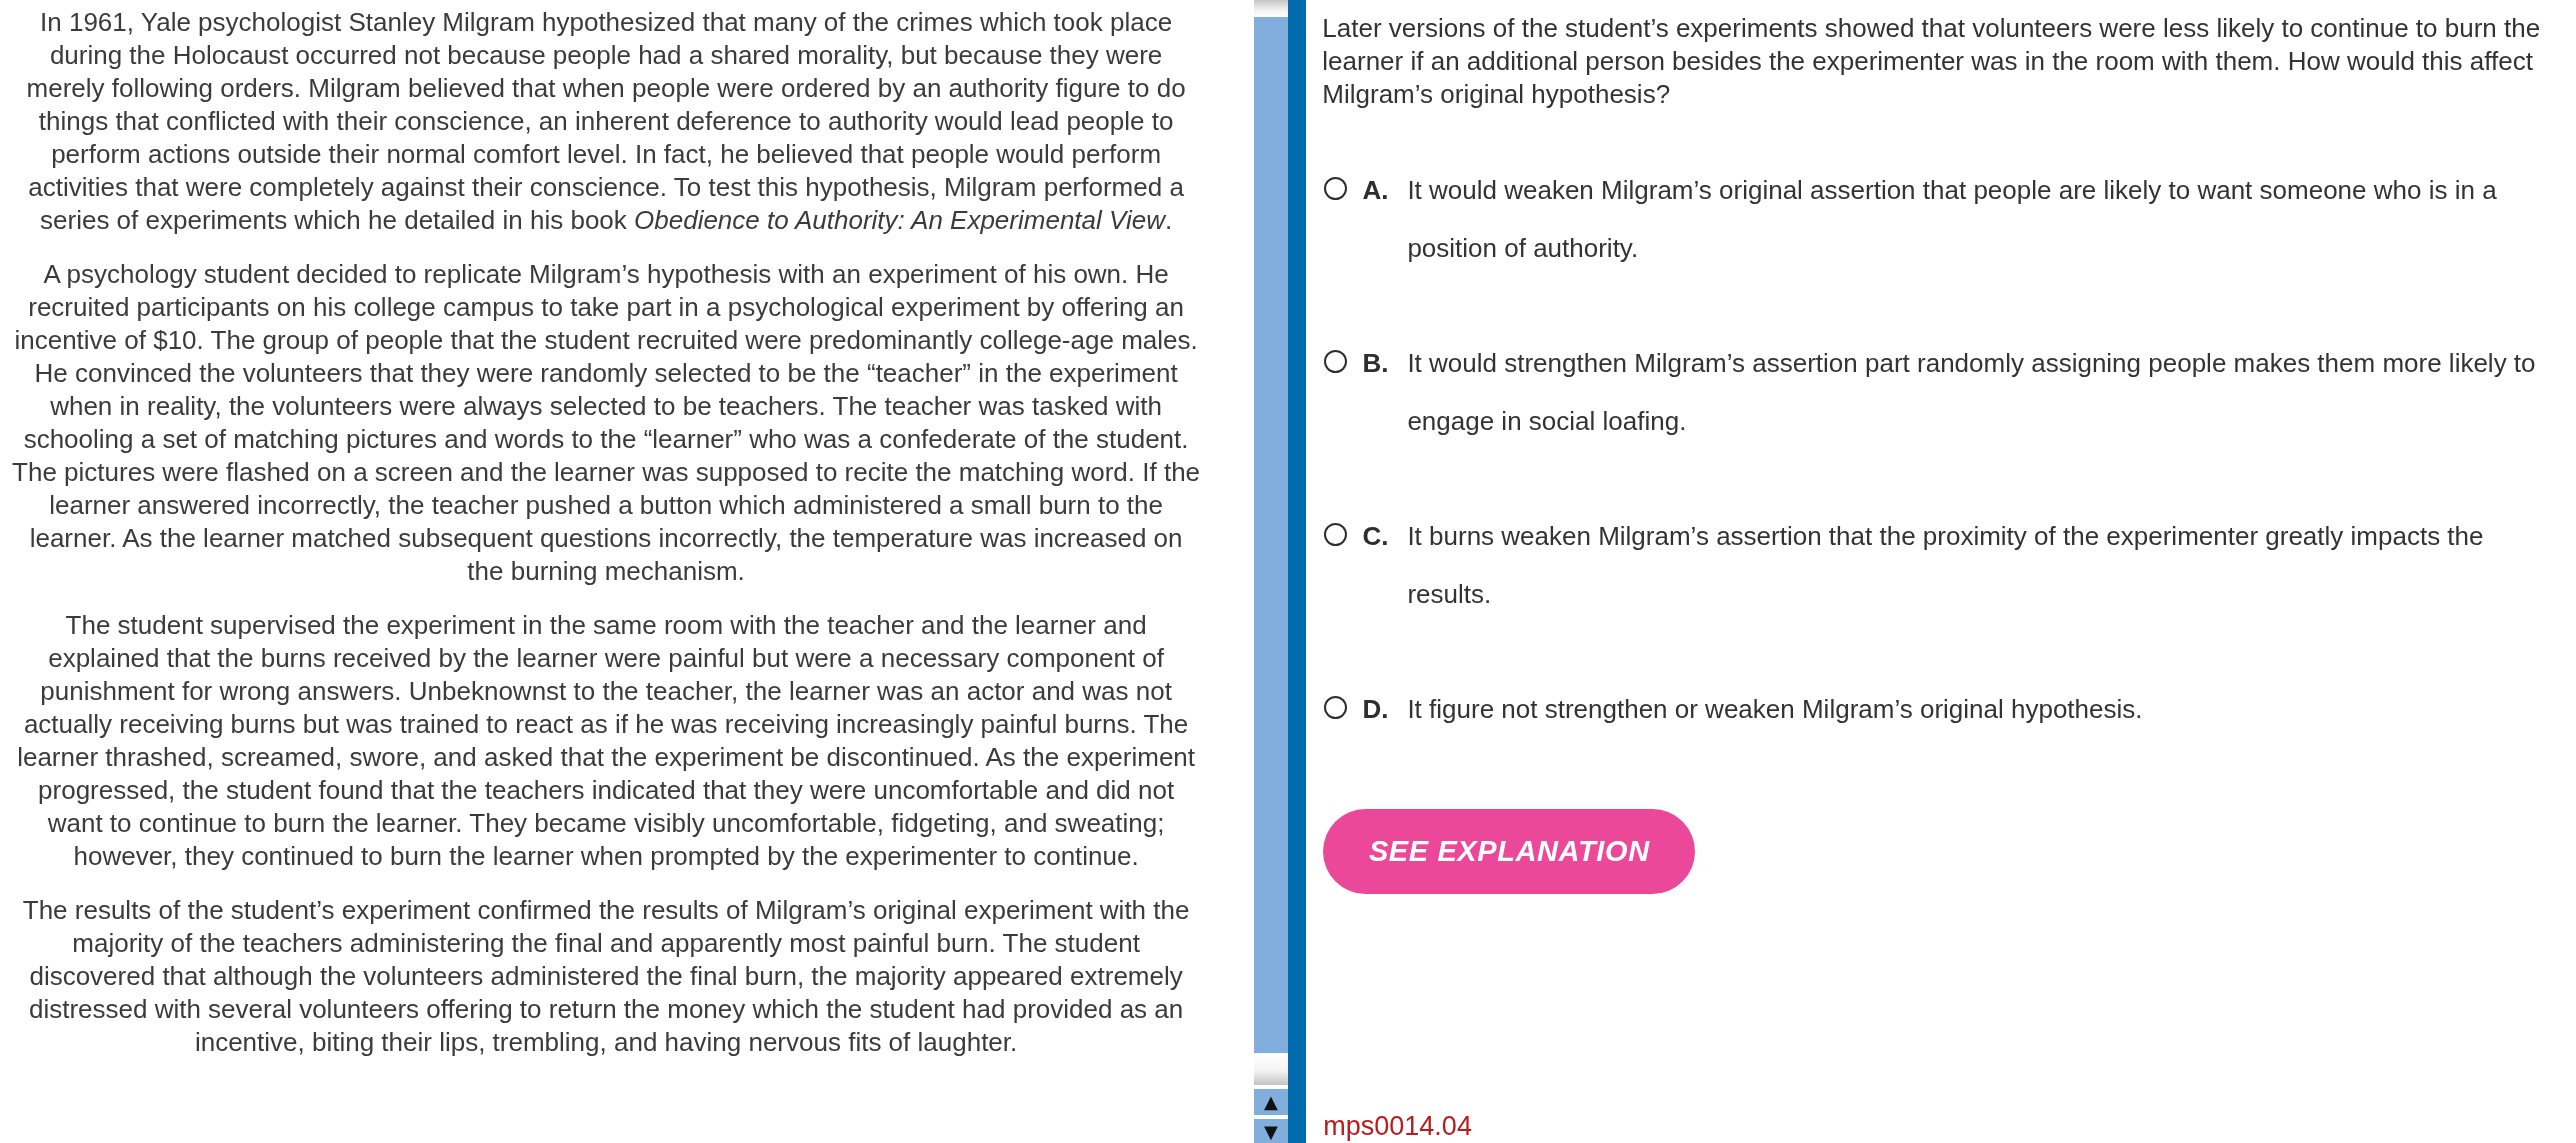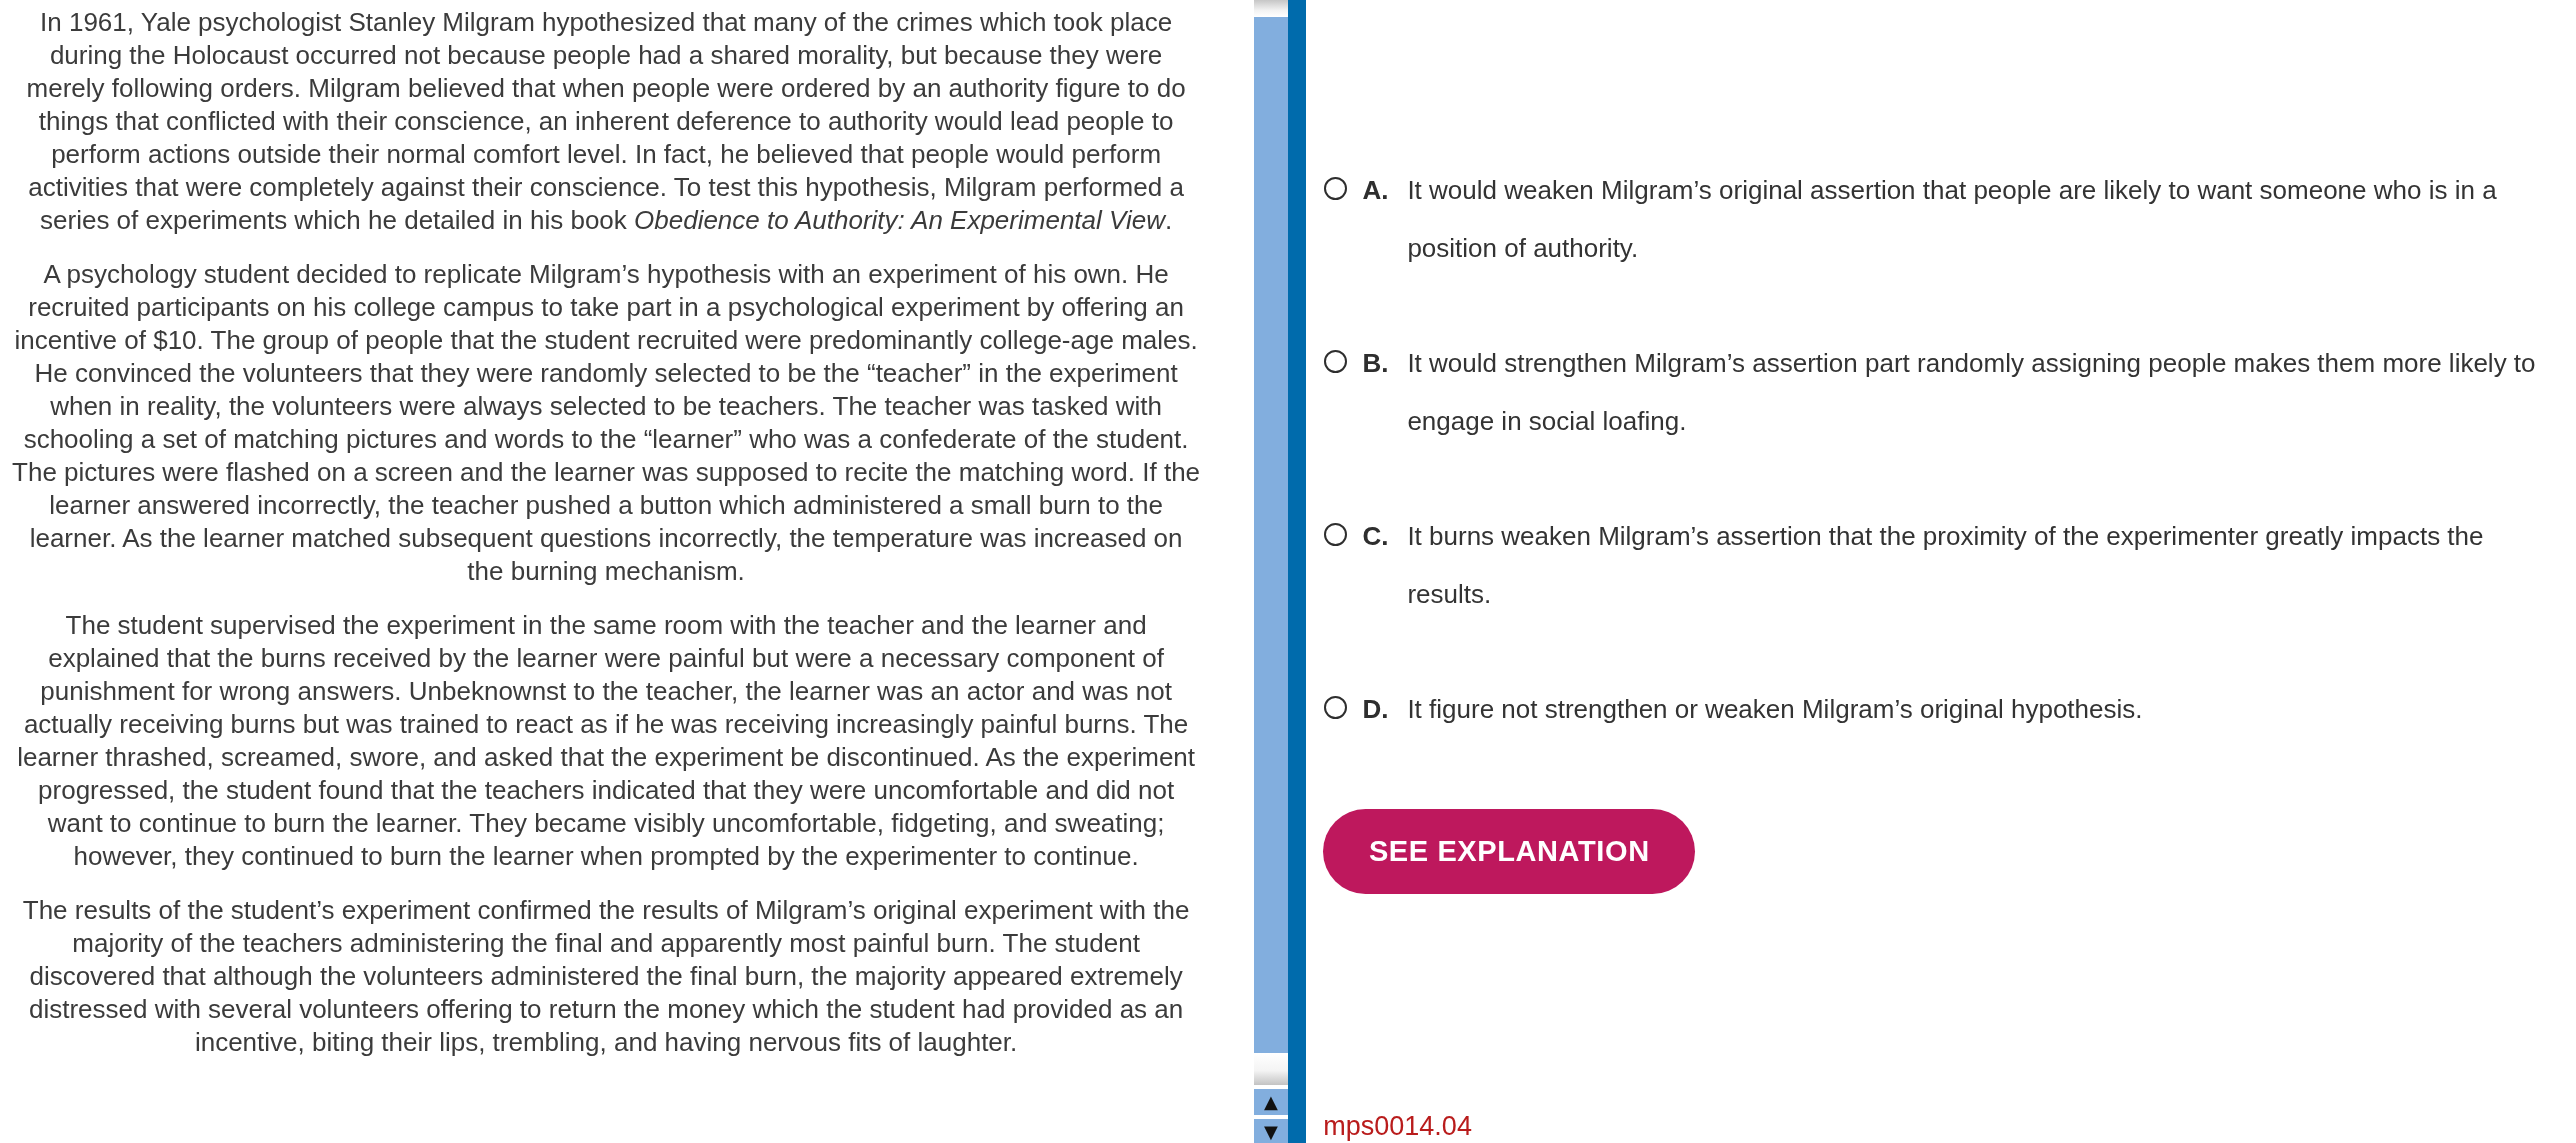--- a/index.html
+++ b/index.html
@@ -133,30 +133,31 @@
     color: #333333;
   }
   .see-explanation-btn {
     position: absolute;
     left: 17.3px;
     top: 809px;
     width: 372px;
     height: 85px;
     border: none;
     border-radius: 43px;
-    background: #be185d;
+    background: #ec4899;
     color: #ffffff;
     font-family: "Liberation Sans", sans-serif;
     font-weight: bold;
     font-size: 29px;
     letter-spacing: 0.6px;
     display: flex;
     align-items: center;
     justify-content: center;
     cursor: pointer;
+    font-style: italic;
   }
   .question-code {
     position: absolute;
     left: 17.3px;
     top: 1091px;
     font-size: 27px;
     color: #b91c1c;
     margin-top: 20px;
   }
 </style>
@@ -180,20 +181,21 @@
   <div class="sb-sep2"></div>
   <div class="sb-btn-down">
     <span class="sb-arrow">▼</span>
   </div>
 </div>
 
 <div class="pane-divider"></div>
 
 <div class="question-pane">
 
+  <div class="question-text">Later versions of the student’s experiments showed that volunteers were less likely to continue to burn the learner if an additional person besides the experimenter was in the room with them. How would this affect Milgram’s original hypothesis?</div>
 
   <div class="option option-a">
     <span class="radio"></span>
     <span class="opt-letter">A.</span>
     <span class="opt-text">It would weaken Milgram’s original assertion that people are likely to want someone who is in a position of authority.</span>
   </div>
 
   <div class="option option-b">
     <span class="radio"></span>
     <span class="opt-letter">B.</span>

